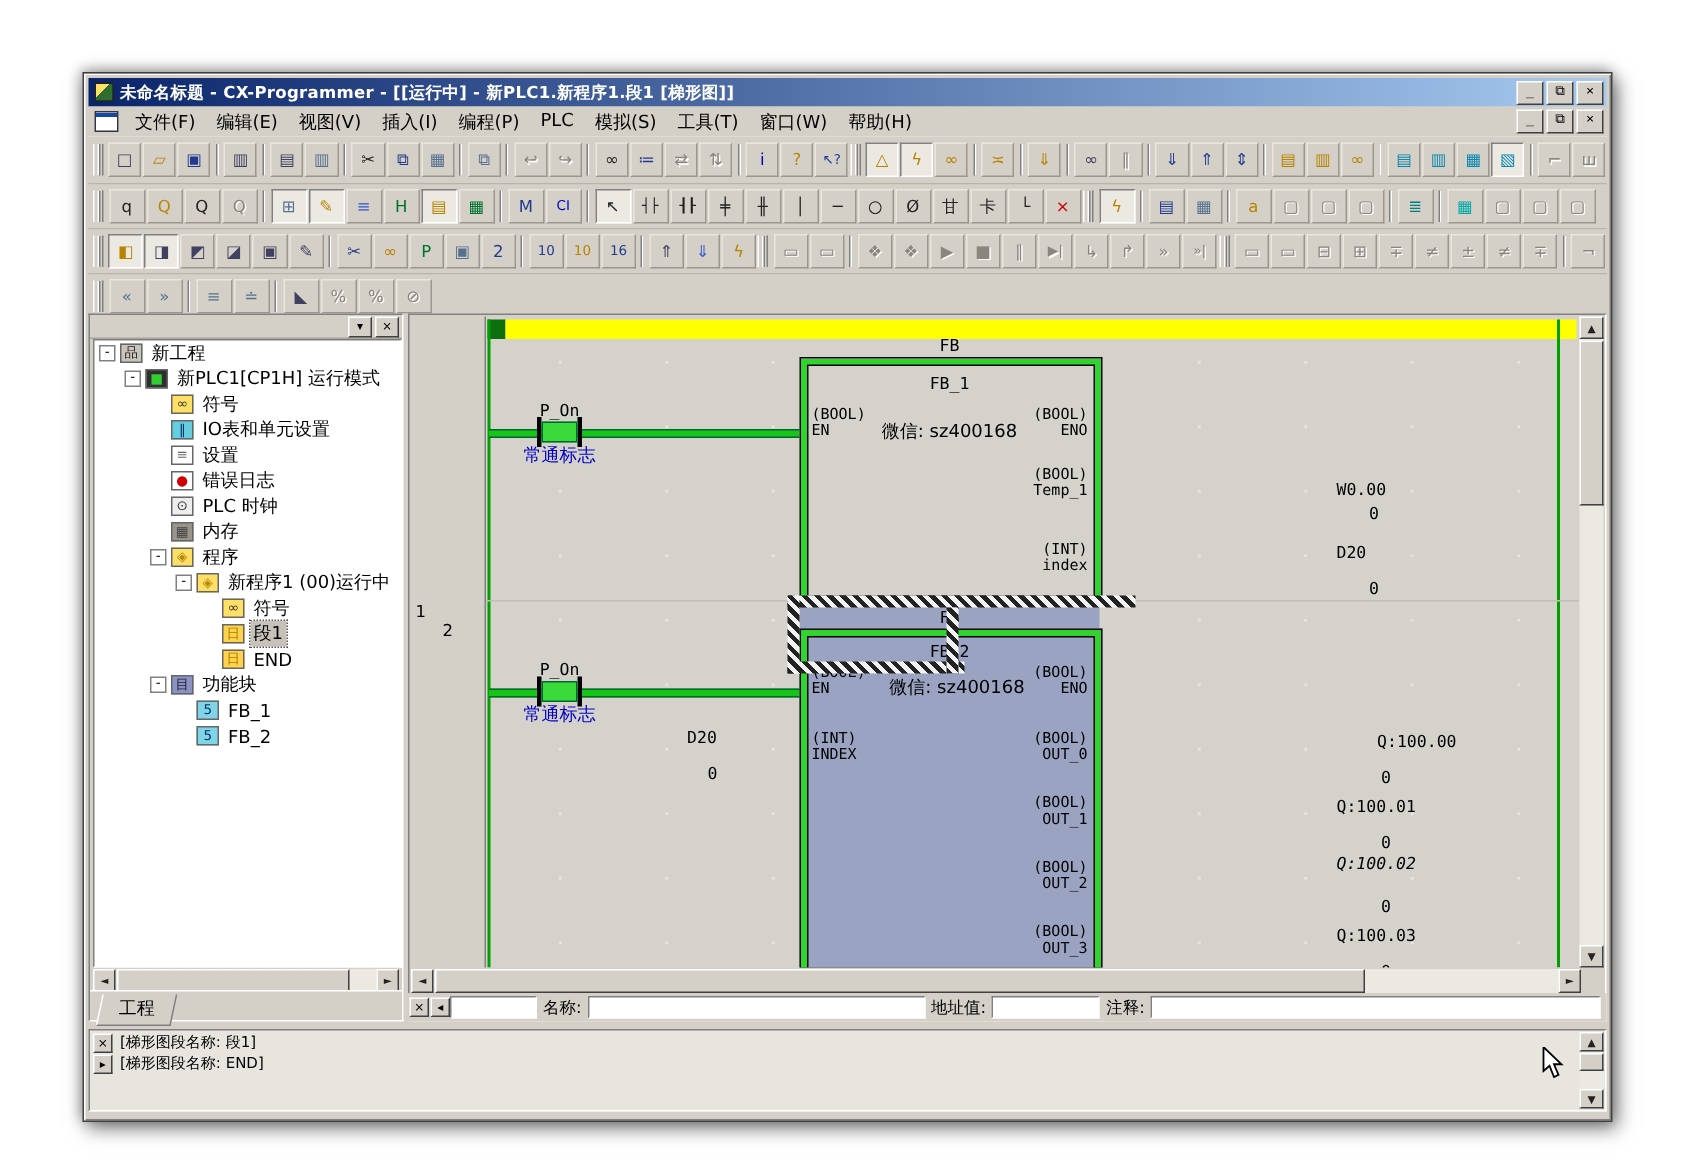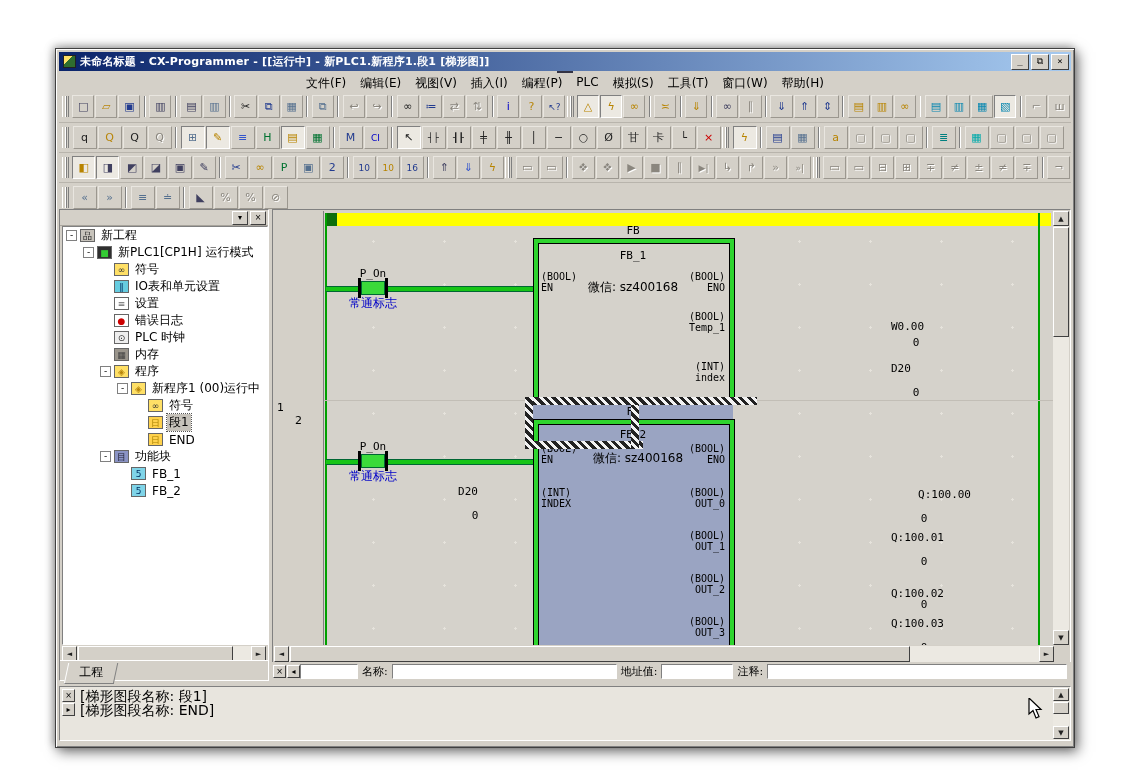--- a/index.html
+++ b/index.html
@@ -13,21 +13,21 @@
   .titlebar{position:absolute;left:3px;top:3px;right:3px;height:19px;
     background:linear-gradient(90deg,#0A246A,#A6CAF0);display:flex;align-items:center;}
   .titleicon{width:13px;height:13px;margin:0 4px;background:linear-gradient(135deg,#FFE066 0 40%,#2F6E2F 40% 100%);
     border:1px solid #222;box-sizing:border-box;}
   .titletext{color:#fff;font-size:11px;font-weight:bold;white-space:nowrap;letter-spacing:.2px;}
   .winbtns{margin-left:auto;display:flex;gap:2px;padding-right:2px;}
   .wbtn{width:16px;height:14px;background:#D4D0C8;border-top:1px solid #fff;border-left:1px solid #fff;
     border-right:1px solid #404040;border-bottom:1px solid #404040;font-size:9px;line-height:12px;
     text-align:center;color:#000;font-family:"DejaVu Sans Mono",monospace;}
   .menubar{position:absolute;left:3px;top:22px;right:3px;height:20px;background:#D4D0C8;
-    display:flex;align-items:center;border-bottom:1px solid #fff;flex-direction:column;}
+    display:flex;align-items:center;border-bottom:1px solid #fff;}
   .mdiicon{width:14px;height:12px;margin:0 4px;border:1px solid #334;background:#fff;
     box-shadow:inset 0 3px 0 #1646A8;}
   .menuitem{font-size:12px;color:#000;padding:2px 7px;white-space:nowrap;}
   
   #toolbars{position:absolute;left:3px;top:42px;right:3px;}
   .tbrow{position:relative;height:29px;display:flex;align-items:center;background:#D4D0C8;
     border-bottom:1px solid #B8B4AC;padding-left:2px;}
   .grip{width:5px;height:21px;margin:0 3px 0 1px;
     border-left:1px solid #fff;border-right:1px solid #808080;
     box-shadow:inset 2px 0 0 #D4D0C8, inset 3px 0 0 #fff, inset 4px 0 0 #808080;}
@@ -85,21 +85,21 @@
   .hatch{position:absolute;background:repeating-linear-gradient(45deg,#222 0 3px,#F2F2F2 3px 6px);}
   
   #watchbar{position:absolute;left:213px;bottom:0;height:19px;width:799px;background:#D4D0C8;display:flex;align-items:center;font-size:11px;}
   .wlabel{margin:0 4px;white-space:nowrap;}
   .wfield{height:15px;background:#fff;border-top:1px solid #808080;border-left:1px solid #808080;
     border-bottom:1px solid #fff;border-right:1px solid #fff;box-sizing:border-box;}
   .minibtn{width:13px;height:13px;background:#D4D0C8;font-size:8px;line-height:11px;text-align:center;margin-left:1px;
     border-top:1px solid #fff;border-left:1px solid #fff;border-right:1px solid #404040;border-bottom:1px solid #404040;box-sizing:border-box;}
   
   #outwin{position:absolute;left:3px;top:637px;width:1012px;height:55px;background:#E8E5DE;}
-  #outlines{position:absolute;left:20px;top:2px;right:20px;font-size:14px;line-height:14px;color:#000;white-space:nowrap;}
+  #outlines{position:absolute;left:20px;top:2px;right:20px;font-size:10px;line-height:14px;color:#000;white-space:nowrap;}
   
   #cursor{position:absolute;left:1028px;top:698px;width:17px;height:22px;z-index:50;}
 </style>
 </head>
 <body>
 <div id="stage">
 
 <div id="win">
   <div class="titlebar">
     <div class="titleicon"></div>
@@ -472,21 +472,21 @@
             <div class="pin" style="left: 327px; top: 319px; width: 74px; text-align: right;">
               <div>(BOOL)</div>
               <div>OUT_1</div>
             </div>
             <div class="ltext" style="left: 567px; top: 320px; width: 80px; text-align: left;">Q:100.01</div>
             <div class="ltext" style="left: 577px; top: 344px; width: 46px; text-align: center;">0</div>
             <div class="pin" style="left: 327px; top: 362px; width: 74px; text-align: right;">
               <div>(BOOL)</div>
               <div>OUT_2</div>
             </div>
-            <div class="ltext" style="left: 567px; top: 376px; width: 80px; text-align: left;">Q:100.02</div>
+            <div class="ltext" style="left: 567px; top: 358px; width: 80px; text-align: left; font-style: italic;">Q:100.02</div>
             <div class="ltext" style="left: 577px; top: 387px; width: 46px; text-align: center;">0</div>
             <div class="pin" style="left: 327px; top: 405px; width: 74px; text-align: right;">
               <div>(BOOL)</div>
               <div>OUT_3</div>
             </div>
             <div class="ltext" style="left: 567px; top: 406px; width: 80px; text-align: left;">Q:100.03</div>
             <div class="ltext" style="left: 577px; top: 430px; width: 46px; text-align: center;">0</div>
             <div class="hatch abs" style="left: 201px; top: 186px; width: 232px; height: 8px;"></div>
             <div class="hatch abs" style="left: 201px; top: 186px; width: 8px; height: 52px;"></div>
             <div class="hatch abs" style="left: 201px; top: 230px; width: 118px; height: 8px;"></div>

